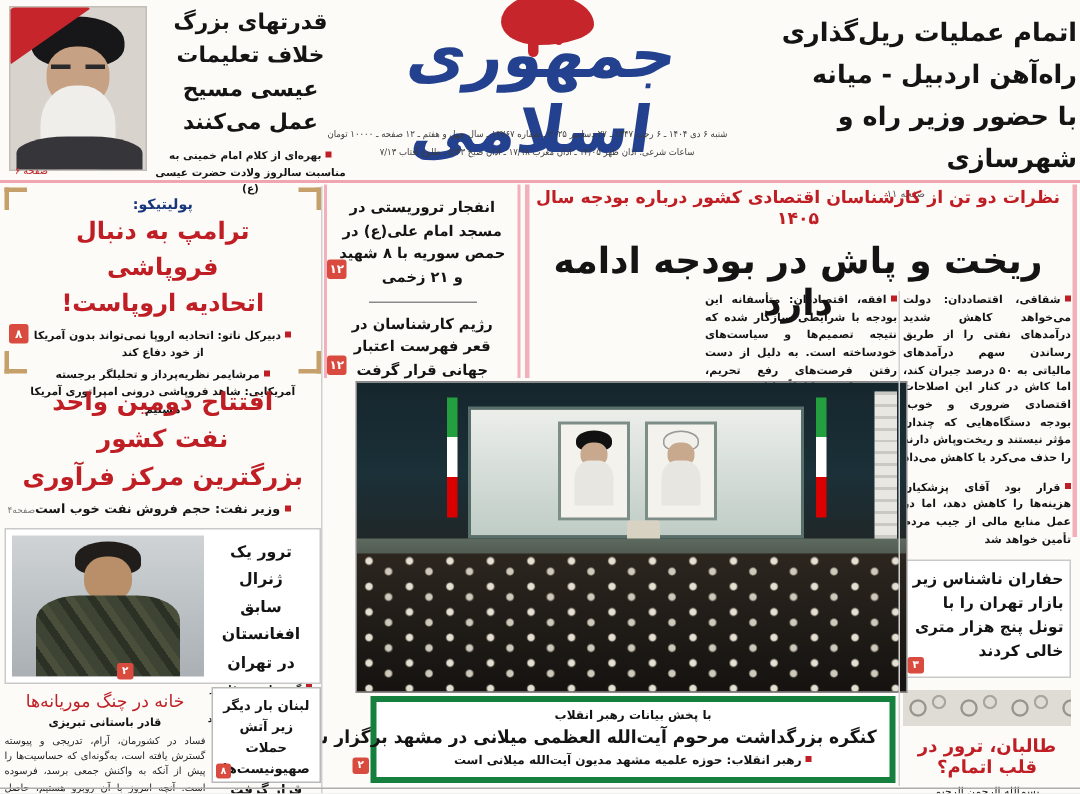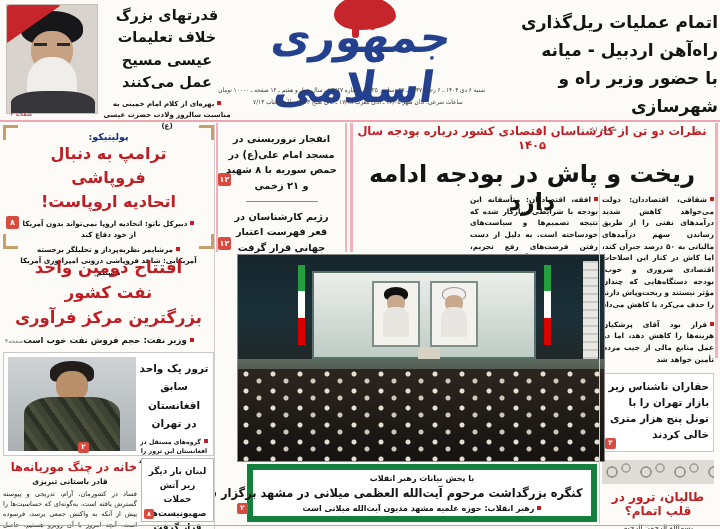--- a/index.html
+++ b/index.html
@@ -89,21 +89,21 @@
   .ph-banner{position:absolute;right:6px;top:6px;width:15px;height:150px;background:#e9e7e1;
      background-image:repeating-linear-gradient(#00000022 0 2px,transparent 2px 8px);}
   .ph-stage{position:absolute;left:0;right:0;top:104px;height:30px;background:linear-gradient(#5d6a5f,#3c4038);}
   .ph-pod{position:absolute;left:180px;top:92px;width:22px;height:30px;background:#d8d2c2;border-radius:2px;}
   .ph-crowd{position:absolute;left:0;right:0;bottom:0;height:92px;
     background-image:radial-gradient(circle 2.4px at 8px 5px,#e6e0d2 0 2px,transparent 3px),
                      radial-gradient(circle 2.4px at 21px 12px,#cfc9bb 0 2px,transparent 3px),
                      linear-gradient(#2c261f,#151210);
     background-size:27px 17px,27px 17px,100% 100%;}
 
-  .caption-box{left:247px;top:464px;width:350px;height:58px;background:#fff;border:6px solid #15803d;padding-top:4px;}
+  .caption-box{left:247px;top:464px;width:350px;height:58px;background:#fff;border:4px solid #15803d;padding-top:4px;}
   .cap-kicker{font-size:8px;font-weight:bold;text-align:center;}
   .cap-hl{font-size:12px;font-weight:bold;text-align:center;margin-top:3px;}
   .cap-bul{font-size:8px;font-weight:bold;text-align:center;margin-top:4px;}
 
   
   .oil-block{left:3px;top:256px;width:211px;height:92px;}
   .oil-hl .ln{font-size:16.5px;font-weight:bold;color:#c01e25;text-align:center;line-height:1.5;}
   .oil-bul{font-size:8.5px;font-weight:bold;text-align:center;margin-top:5px;}
   .oil-pref{position:absolute;left:2px;bottom:4px;font-size:6px;color:#777;}
 
@@ -111,21 +111,21 @@
   .gen-photo{position:absolute;left:4px;top:4px;width:128px;height:94px;background:linear-gradient(#cfd3d6,#aab0b4);overflow:hidden;}
   .gen-hair{position:absolute;left:42px;top:4px;width:44px;height:22px;background:#201d1a;border-radius:50% 50% 30% 30%;}
   .gen-face{position:absolute;left:48px;top:14px;width:32px;height:30px;background:#b98f6a;border-radius:45%;}
   .gen-body{position:absolute;left:16px;top:40px;width:96px;height:54px;border-radius:30% 30% 0 0;
     background:repeating-linear-gradient(55deg,#3e4434 0 7px,#2c3125 7px 12px,#4a4f3c 12px 17px);}
   .gen-text{position:absolute;left:134px;right:3px;top:6px;}
   .gen-text .ln{font-size:10.5px;font-weight:bold;text-align:center;line-height:1.75;letter-spacing:-.3px;}
   .gen-bul{font-size:6.2px;font-weight:bold;text-align:center;margin-top:4px;line-height:1.6;}
 
   .term-col{left:3px;top:460px;width:134px;height:69px;overflow:hidden;}
-  .term-title{font-size:11.5px;font-weight:bold;color:#c01e25;text-align:right;}
+  .term-title{font-size:11.5px;font-weight:normal;color:#c01e25;text-align:center;}
   .term-by{font-size:7.5px;font-weight:bold;text-align:center;margin:3px 0;}
   .term-body{font-size:6.6px;line-height:1.55;text-align:justify;color:#222;}
 
   .leb-box{left:141px;top:458px;width:73px;height:64px;border:1px solid #b9b9b9;background:#fff;padding:5px 3px;}
   .leb-t{font-size:8.8px;font-weight:bold;text-align:center;line-height:1.6;}
 
   .hrule-bottom{position:absolute;top:525px;left:0;right:0;height:1px;background:#adadad;}
 </style>
 </head>
 <body>
@@ -264,21 +264,21 @@
     <div class="oil-pref">صفحه۴</div>
   </div>
 
   <div class="abs gen-box">
     <div class="gen-photo">
       <div class="gen-hair"></div>
         <div class="gen-face"></div>
         <div class="gen-body"></div>
     </div>
     <div class="gen-text">
-      <div class="ln">ترور یک واحد</div>
+      <div class="ln">ترور یک ژنرال</div>
       <div class="ln">سابق افغانستان</div>
       <div class="ln">در تهران</div>
       <div class="gen-bul"><span class="sq"></span><span>گروه‌های مستقل در افغانستان این ترور را به طالبان نسبت داده‌اند</span></div>
     </div>
     <div class="pgbox" style="left:74px;bottom:2px;width:11px;height:11px;line-height:11px;font-size:7px;">۲</div>
   </div>
 
   <div class="abs term-col">
     <div class="term-title">خانه در چنگ موریانه‌ها</div>
     <div class="term-by">قادر باستانی تبریزی</div>

